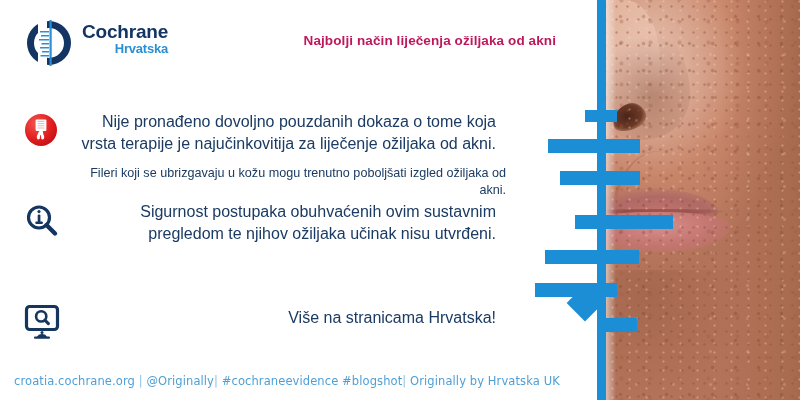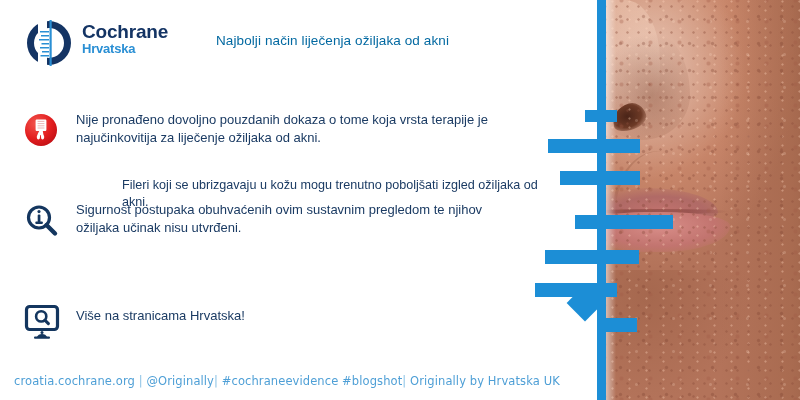--- a/index.html
+++ b/index.html
@@ -2,21 +2,21 @@
 <html><head>
 <meta charset="utf-8">
 <style>
   html,body{margin:0;padding:0;}
   body{
     width:800px;height:400px;overflow:hidden;
     background:#ffffff;
     font-family:"Liberation Sans","DejaVu Sans",sans-serif;
     -webkit-font-smoothing:antialiased;
   }
-  #canvas{position:relative;width:800px;height:400px;background:#fff;overflow:hidden;}
+  #canvas{position:relative;width:800px;height:400px;background:#fff;overflow:hidden;text-align:right;}
 
   
   .photo{
     position:absolute;top:0;right:0;width:200px;height:400px;
     overflow:hidden;
   }
   .photo-skin{
     position:absolute;inset:0;
     background:
       radial-gradient(circle at 18% 18%, rgba(255,255,255,.30) 0 6%, rgba(0,0,0,0) 30%),
@@ -98,29 +98,29 @@
   .fp-bar{position:absolute;background:#1c8ed6;}
   .fp-diamond{position:absolute;background:#1c8ed6;transform:rotate(45deg);}
 
   
   .logo{position:absolute;left:24px;top:18px;width:50px;height:50px;}
   .brand{position:absolute;left:82px;top:22px;line-height:1.06;}
   .brand .b1{font-size:19px;font-weight:bold;color:#143464;letter-spacing:-.2px;}
   .brand .b2{font-size:13px;font-weight:bold;color:#2a8fd4;letter-spacing:-.2px;}
   .headline{
     position:absolute;left:168px;top:33px;width:340px;
-    font-size:13.5px;font-weight:normal;color:#0369a1;letter-spacing:.1px;padding-left:48px;
+    font-size:13.5px;font-weight:bold;color:#be185d;letter-spacing:.1px;padding-left:48px;
   }
 
   
   .blk{position:absolute;}
   .blk .ico{position:absolute;left:0;top:0;}
   .blk .txt{
     position:absolute;left:52px;top:-2px;width:420px;
-    font-size:13px;line-height:1.38;color:#1b3b63;
+    font-size:16px;line-height:1.38;color:#1b3b63;
   }
   .para{
     position:absolute;left:76px;width:430px;
     font-size:12.6px;line-height:1.38;color:#1b3b63;
   }
 
   
   .footer{
     position:absolute;left:14px;top:374px;
     font-size:11.5px;color:#4e9fd6;font-family:"DejaVu Sans",sans-serif;letter-spacing:.1px;
@@ -204,21 +204,21 @@
           <line x1="13.6" y1="8.4" x2="20.4" y2="8.4"></line>
           <line x1="13.6" y1="10.6" x2="20.4" y2="10.6"></line>
           <line x1="13.6" y1="12.8" x2="20.4" y2="12.8"></line>
           <line x1="13.6" y1="15.0" x2="20.4" y2="15.0"></line>
         </g>
       </svg>
     </span>
     <div class="txt">Nije pronađeno dovoljno pouzdanih dokaza o tome koja vrsta terapije je najučinkovitija za liječenje ožiljaka od akni.</div>
   </div>
 
-  <div class="para" style="top:177px;margin-left:46px;">Fileri koji se ubrizgavaju u kožu mogu trenutno poboljšati izgled ožiljaka od akni.</div>
+  <div class="para" style="top:165px;">Fileri koji se ubrizgavaju u kožu mogu trenutno poboljšati izgled ožiljaka od akni.</div>
 
   <div class="blk" style="left:24px;top:203px;">
     <span class="ico">
       <svg width="36" height="36" viewBox="0 0 36 36">
         <circle cx="15" cy="14.5" r="10.5" fill="none" stroke="#14365f" stroke-width="3.2"></circle>
         <line x1="22.5" y1="22" x2="31" y2="30.5" stroke="#14365f" stroke-width="4.4" stroke-linecap="round"></line>
         <circle cx="15" cy="8.6" r="1.55" fill="#14365f"></circle>
         <rect x="13.7" y="11.4" width="2.7" height="8.6" rx="1" fill="#14365f"></rect>
         <rect x="11.3" y="18.6" width="7.6" height="2.5" rx="1" fill="#14365f"></rect>
       </svg>

